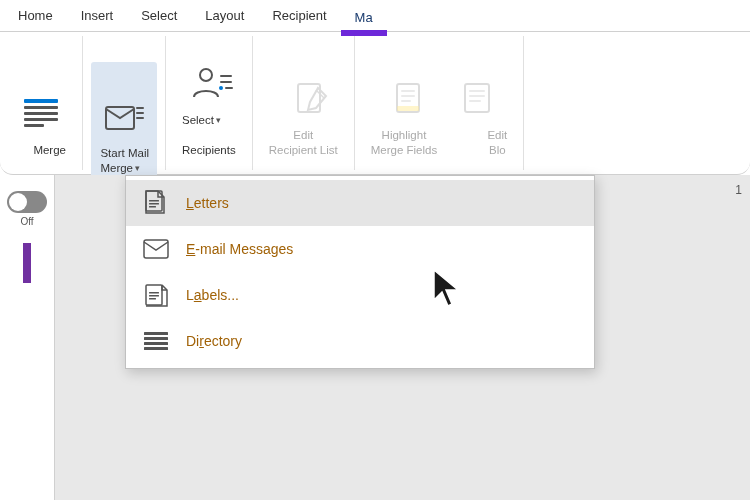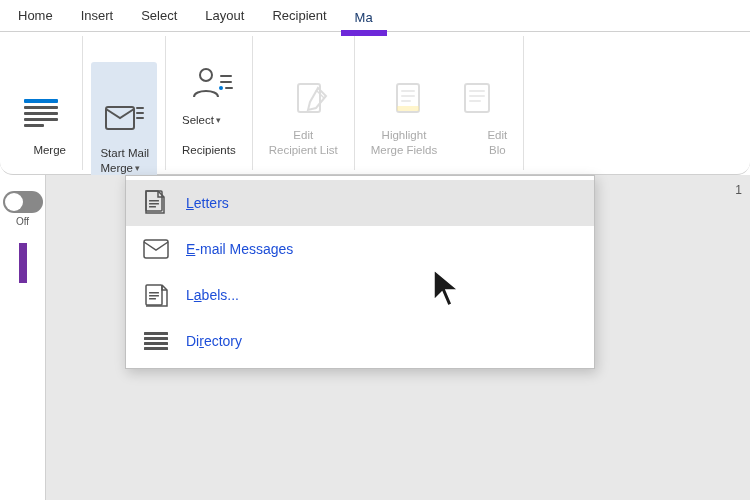--- a/index.html
+++ b/index.html
@@ -128,21 +128,21 @@
       width: 470px;
       padding: 4px 0;
     }
 
     .menu-item {
       display: flex;
       align-items: center;
       padding: 9px 16px;
       cursor: pointer;
       font-size: 14px;
-      color: #1d4ed8;
+      color: #a16207;
       gap: 16px;
     }
 
     .menu-item:hover, .menu-item.highlighted {
       background: #e5e5e5;
     }
 
     .menu-item .menu-icon {
       width: 28px;
       height: 28px;
@@ -163,21 +163,21 @@
 
     
     .content-area {
       background: #f0f0f0;
       height: calc(500px - 175px);
       position: relative;
       display: flex;
     }
 
     .left-panel {
-      width: 46px;
+      width: 55px;
       background: #fff;
       border-right: 1px solid #d0d0d0;
       display: flex;
       flex-direction: column;
       align-items: center;
       padding-top: 16px;
       gap: 12px;
     }
 
     .toggle-off {

